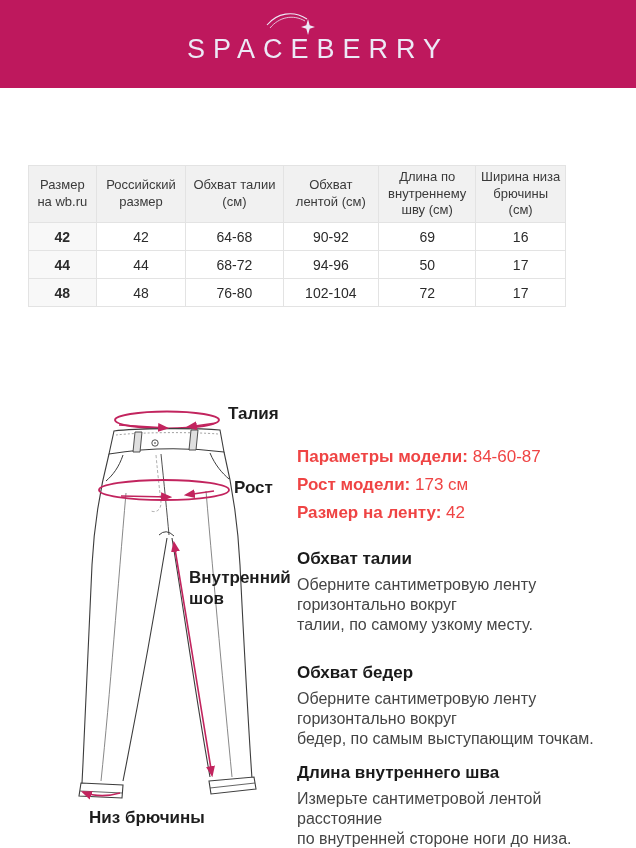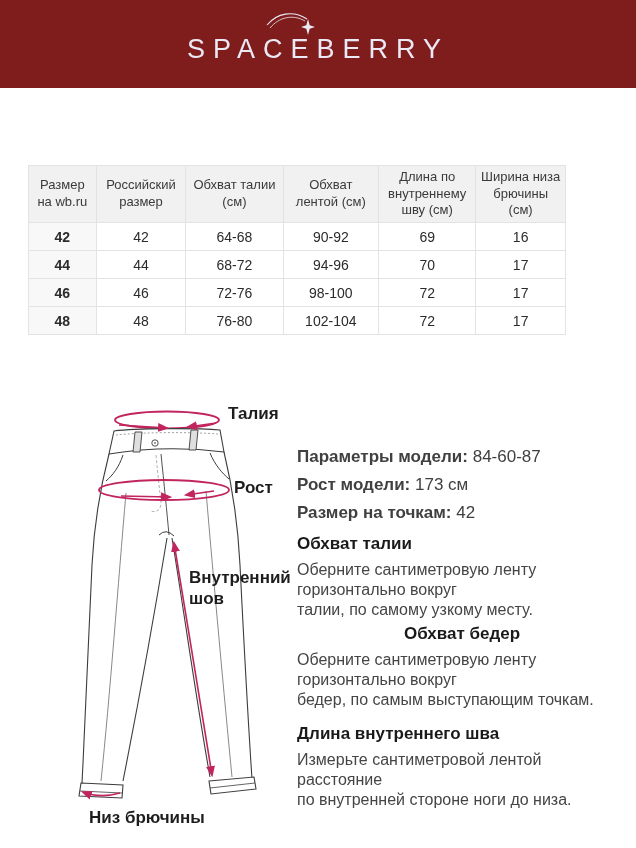--- a/index.html
+++ b/index.html
@@ -2,21 +2,21 @@
 <html><head>
 <meta charset="utf-8">
 <style>
   * { margin:0; padding:0; box-sizing:border-box; }
   html,body { width:636px; height:848px; background:#ffffff; overflow:hidden;
               font-family:"Liberation Sans", sans-serif; color:#1f1f1f; }
   .page { position:relative; width:636px; height:848px; }
 
   
   .banner { position:absolute; top:0; left:0; width:636px; height:88px;
-            background:#7f1d1d; }
+            background:#be185d; }
   .logo-wrap { position:absolute; top:0; left:0; right:0; height:88px;
                display:flex; align-items:center; justify-content:center; }
   .logo-text { font-family:"Liberation Sans", sans-serif; font-weight:400;
                font-size:27px; letter-spacing:8px; color:#ece9f6; padding-top:10px; }
   .comet { position:absolute; left:calc(50% - 55px); top:7px; width:56px; height:34px; }
 
   
   .table-wrap { position:absolute; left:28px; top:165px; width:538px; }
   table { width:100%; border-collapse:collapse; table-layout:fixed; }
   th, td { border:1px solid #e3e3e3; text-align:center; vertical-align:middle; }
@@ -30,24 +30,24 @@
   .pants-svg { position:absolute; left:50px; top:0; width:240px; height:430px; }
   .dlabel { position:absolute; font-size:17px; font-weight:600; color:#1d1d1d;
             line-height:1.25; }
   .lbl-waist { left:212px; top:18px; }
   .lbl-hips  { left:218px; top:92px; }
   .lbl-seam  { left:173px; top:182px; width:104px; }
   .lbl-hem   { left:73px;  top:422px; }
 
   
   .info-col { position:absolute; left:297px; top:443px; width:330px; }
-  .model-line { font-size:17px; line-height:28px; color:#404040; }
+  .model-line { font-size:17px; line-height:28px; color:#ef4444; }
   .model-line b { font-weight:700; }
   .guide-title { font-size:17px; font-weight:700; color:#1a1a1a; line-height:20px; }
-  .gt1 { margin-top:7px; } .gt2 { margin-top:4px;text-align:center; } .gt3 { margin-top:14px; }
+  .gt1 { margin-top:22px; } .gt2 { margin-top:28px; } .gt3 { margin-top:14px; }
   .guide-text { margin-top:6px; font-size:16px; color:#454545; line-height:20px;
                 white-space:pre-line; }
 </style>
 </head>
 <body>
 
 <div class="page">
 
   <div class="banner">
     <div class="logo-wrap">
@@ -89,29 +89,21 @@
           <td>64-68</td>
           <td>90-92</td>
           <td>69</td>
           <td>16</td>
         </tr>
         <tr>
           <td class="size-col">44</td>
           <td>44</td>
           <td>68-72</td>
           <td>94-96</td>
-          <td>70</td>
-          <td>17</td>
-        </tr>
-        <tr>
-          <td class="size-col">46</td>
-          <td>46</td>
-          <td>72-76</td>
-          <td>98-100</td>
-          <td>72</td>
+          <td>50</td>
           <td>17</td>
         </tr>
         <tr>
           <td class="size-col">48</td>
           <td>48</td>
           <td>76-80</td>
           <td>102-104</td>
           <td>72</td>
           <td>17</td>
         </tr>
@@ -178,21 +170,21 @@
   </div>
 
   <div class="info-col">
     <div class="model-line">
       <b>Параметры модели:</b><span> 84-60-87</span>
     </div>
     <div class="model-line">
       <b>Рост модели:</b><span> 173 см</span>
     </div>
     <div class="model-line">
-      <b>Размер на точкам:</b><span> 42</span>
+      <b>Размер на ленту:</b><span> 42</span>
     </div>
 
     <div class="guide-title gt1">Обхват талии</div>
     <div class="guide-text">Оберните сантиметровую ленту горизонтально вокруг
 талии, по самому узкому месту.</div>
 
     <div class="guide-title gt2">Обхват бедер</div>
     <div class="guide-text">Оберните сантиметровую ленту горизонтально вокруг
 бедер, по самым выступающим точкам.</div>
 

